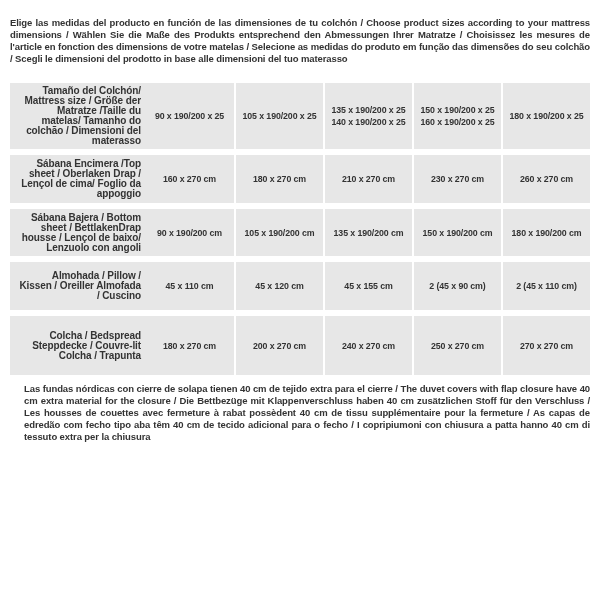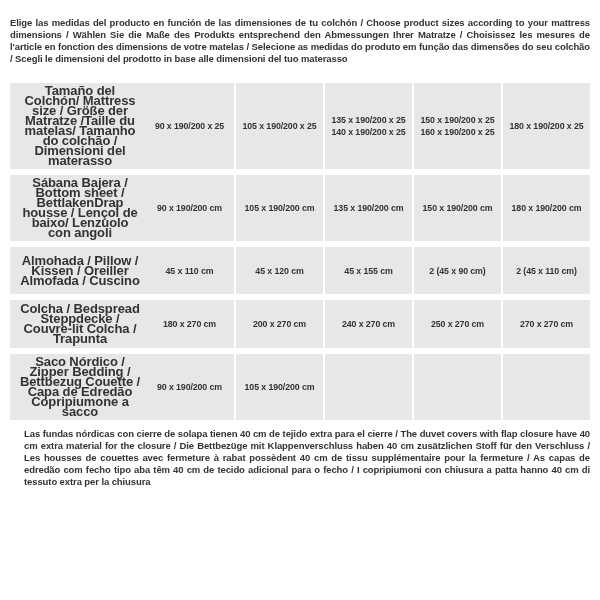--- a/index.html
+++ b/index.html
@@ -26,24 +26,24 @@
     border-spacing: 0 6px;
   }
   col.c-label { width: 135px; }
   col.c-val { width: 89px; }
   td {
     background: #e7e7e7;
     vertical-align: middle;
     font-weight: bold;
   }
   td.label {
-    font-size: 13px;
+    font-size: 10px;
     line-height: 10px;
     padding: 3px 4px 3px 9px;
-    text-align: center;
+    text-align: right;
     letter-spacing: -0.1px;
   }
   td.val {
     font-size: 8.8px;
     line-height: 12px;
     text-align: center;
     white-space: pre-line;
     letter-spacing: -0.1px;
   }
   td.val + td.val { border-left: 2px solid #ffffff; }
@@ -85,20 +85,28 @@
         <td class="label">Tamaño del Colchón/ Mattress size / Größe der Matratze /Taille du matelas/ Tamanho do colchão / Dimensioni del materasso</td>
         <td class="val">90 x 190/200 x 25</td>
         <td class="val">105 x 190/200 x 25</td>
         <td class="val">135 x 190/200 x 25
 140 x 190/200 x 25</td>
         <td class="val">150 x 190/200 x 25
 160 x 190/200 x 25</td>
         <td class="val">180 x 190/200 x 25</td>
       </tr>
       <tr>
+        <td class="label">Sábana Encimera /Top sheet / Oberlaken Drap / Lençol de cima/ Foglio da appoggio</td>
+        <td class="val">160 x 270 cm</td>
+        <td class="val">180 x 270 cm</td>
+        <td class="val">210 x 270 cm</td>
+        <td class="val">230 x 270 cm</td>
+        <td class="val">260 x 270 cm</td>
+      </tr>
+      <tr>
         <td class="label">Sábana Bajera / Bottom sheet / BettlakenDrap housse / Lençol de baixo/ Lenzuolo con angoli</td>
         <td class="val">90 x 190/200 cm</td>
         <td class="val">105 x 190/200 cm</td>
         <td class="val">135 x 190/200 cm</td>
         <td class="val">150 x 190/200 cm</td>
         <td class="val">180 x 190/200 cm</td>
       </tr>
       <tr>
         <td class="label">Almohada  / Pillow / Kissen / Oreiller Almofada / Cuscino</td>
         <td class="val">45 x 110 cm</td>
@@ -108,26 +116,18 @@
         <td class="val">2 (45 x 110 cm)</td>
       </tr>
       <tr>
         <td class="label">Colcha / Bedspread Steppdecke / Couvre-lit Colcha / Trapunta</td>
         <td class="val">180 x 270 cm</td>
         <td class="val">200 x 270 cm</td>
         <td class="val">240 x 270 cm</td>
         <td class="val">250 x 270 cm</td>
         <td class="val">270 x 270 cm</td>
       </tr>
-      <tr>
-        <td class="label">Saco Nórdico / Zipper Bedding / Bettbezug Couette  / Capa de Edredão Copripiumone a sacco</td>
-        <td class="val">90 x 190/200 cm</td>
-        <td class="val">105 x 190/200 cm</td>
-        <td class="val"></td>
-        <td class="val"></td>
-        <td class="val"></td>
-      </tr>
     </tbody>
   </table>
 
   <p class="footnote">Las fundas nórdicas con cierre de solapa tienen 40 cm de tejido extra para el cierre  / The duvet covers with flap closure have 40 cm extra material for the closure / Die Bettbezüge mit Klappenverschluss haben 40 cm zusätzlichen Stoff für den Verschluss / Les housses de couettes avec fermeture à rabat possèdent 40 cm de tissu supplémentaire pour la fermeture / As capas de edredão com fecho tipo aba têm 40 cm de tecido adicional para o fecho / I copripiumoni con chiusura a patta hanno 40 cm di tessuto extra per la chiusura</p>
 
 </div>
 
 </body></html>

